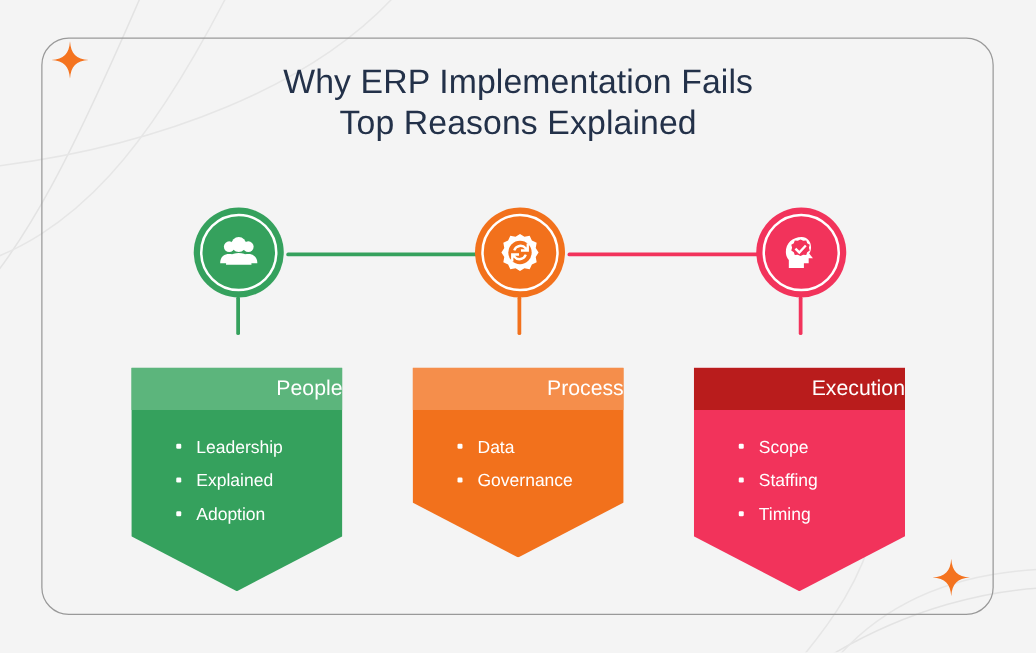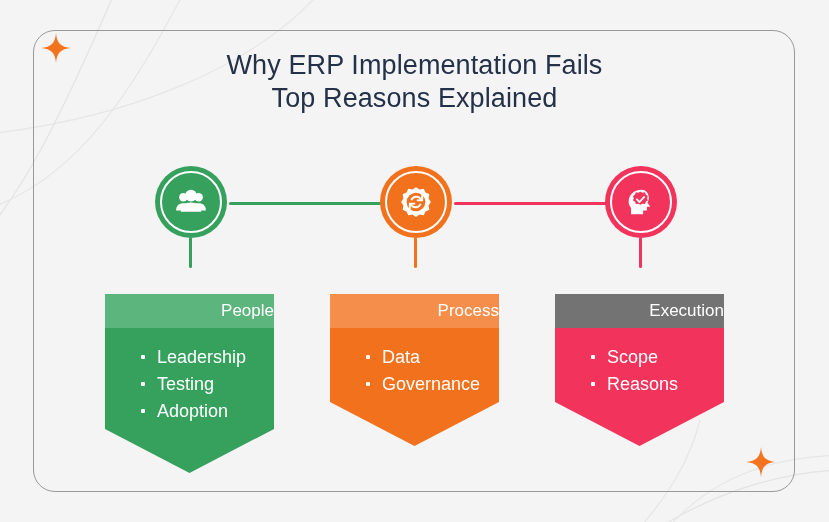--- a/index.html
+++ b/index.html
@@ -145,21 +145,21 @@
     padding: 7px 0 7px 0;
     margin-top: 26px;
   }
   .banner-list {
     list-style: none;
     margin: 0;
     padding: 16px 0 4px 36px;
   }
   .banner-list li {
     color: #ffffff;
-    font-size: 18px;
+    font-size: 14px;
     line-height: 27px;
     position: relative;
     padding-left: 16px;
     white-space: nowrap;
   }
   .banner-list li::before {
     content: "";
     position: absolute;
     left: 0;
     top: 11px;
@@ -172,21 +172,21 @@
   #banner-people    { left: 105px; }
   #banner-process   { left: 330px; }
   #banner-execution { left: 555px; }
 
   #banner-people .banner-body    { background: #35a15d; }
   #banner-process .banner-body   { background: #f2711c; }
   #banner-execution .banner-body { background: #f2335b; }
 
   #banner-people .banner-header    { background: #5cb57c; }
   #banner-process .banner-header   { background: #f58e4b; }
-  #banner-execution .banner-header { background: #737373; }
+  #banner-execution .banner-header { background: #b91c1c; }
 </style>
 </head>
 <body>
 
 <div id="canvas">
 
   <svg id="bg-curves" viewBox="0 0 829 522" xmlns="http://www.w3.org/2000/svg">
     <path d="M 120 -20 C 60 120, 20 200, -30 250" fill="none" stroke="#e3e3e3" stroke-width="1.2"></path>
     <path d="M 190 -20 C 120 120, 60 190, -30 215" fill="none" stroke="#e6e6e6" stroke-width="1.2"></path>
     <path d="M -20 135 C 120 120, 260 70, 330 -20" fill="none" stroke="#e6e6e6" stroke-width="1.2"></path>
@@ -245,39 +245,40 @@
       <path d="M19.3 7.8 L21.9 9.0 L24.7 8.6 L25.6 11.3 L28.0 12.8 L27.2 15.5 L28.0 18.2 L25.6 19.7 L24.7 22.4 L21.9 22.0 L19.3 23.2 L16.7 22.0 L13.9 22.4 L13.0 19.7 L10.6 18.2 L11.4 15.5 L10.6 12.8 L13.0 11.3 L13.9 8.6 L16.7 9.0 Z" fill="#f2335b"></path>
       <path d="M15.3 15.6 L18.2 18.4 L23.5 12.7 L25.1 14.2 L18.2 21.6 L13.7 17.2 Z" fill="#ffffff"></path>
     </svg>
   </div>
 
   <div class="banner" id="banner-people">
     <div class="banner-body">
       <div class="banner-header">People</div>
       <ul class="banner-list">
         <li>Leadership</li>
-        <li>Testing</li>
+        <li>Explained</li>
         <li>Adoption</li>
       </ul>
     </div>
   </div>
 
   <div class="banner" id="banner-process">
     <div class="banner-body">
       <div class="banner-header">Process</div>
       <ul class="banner-list">
         <li>Data</li>
         <li>Governance</li>
       </ul>
     </div>
   </div>
 
   <div class="banner" id="banner-execution">
     <div class="banner-body">
       <div class="banner-header">Execution</div>
       <ul class="banner-list">
         <li>Scope</li>
-        <li>Reasons</li>
+        <li>Staffing</li>
+        <li>Timing</li>
       </ul>
     </div>
   </div>
 
 </div>
 
 </body></html>

